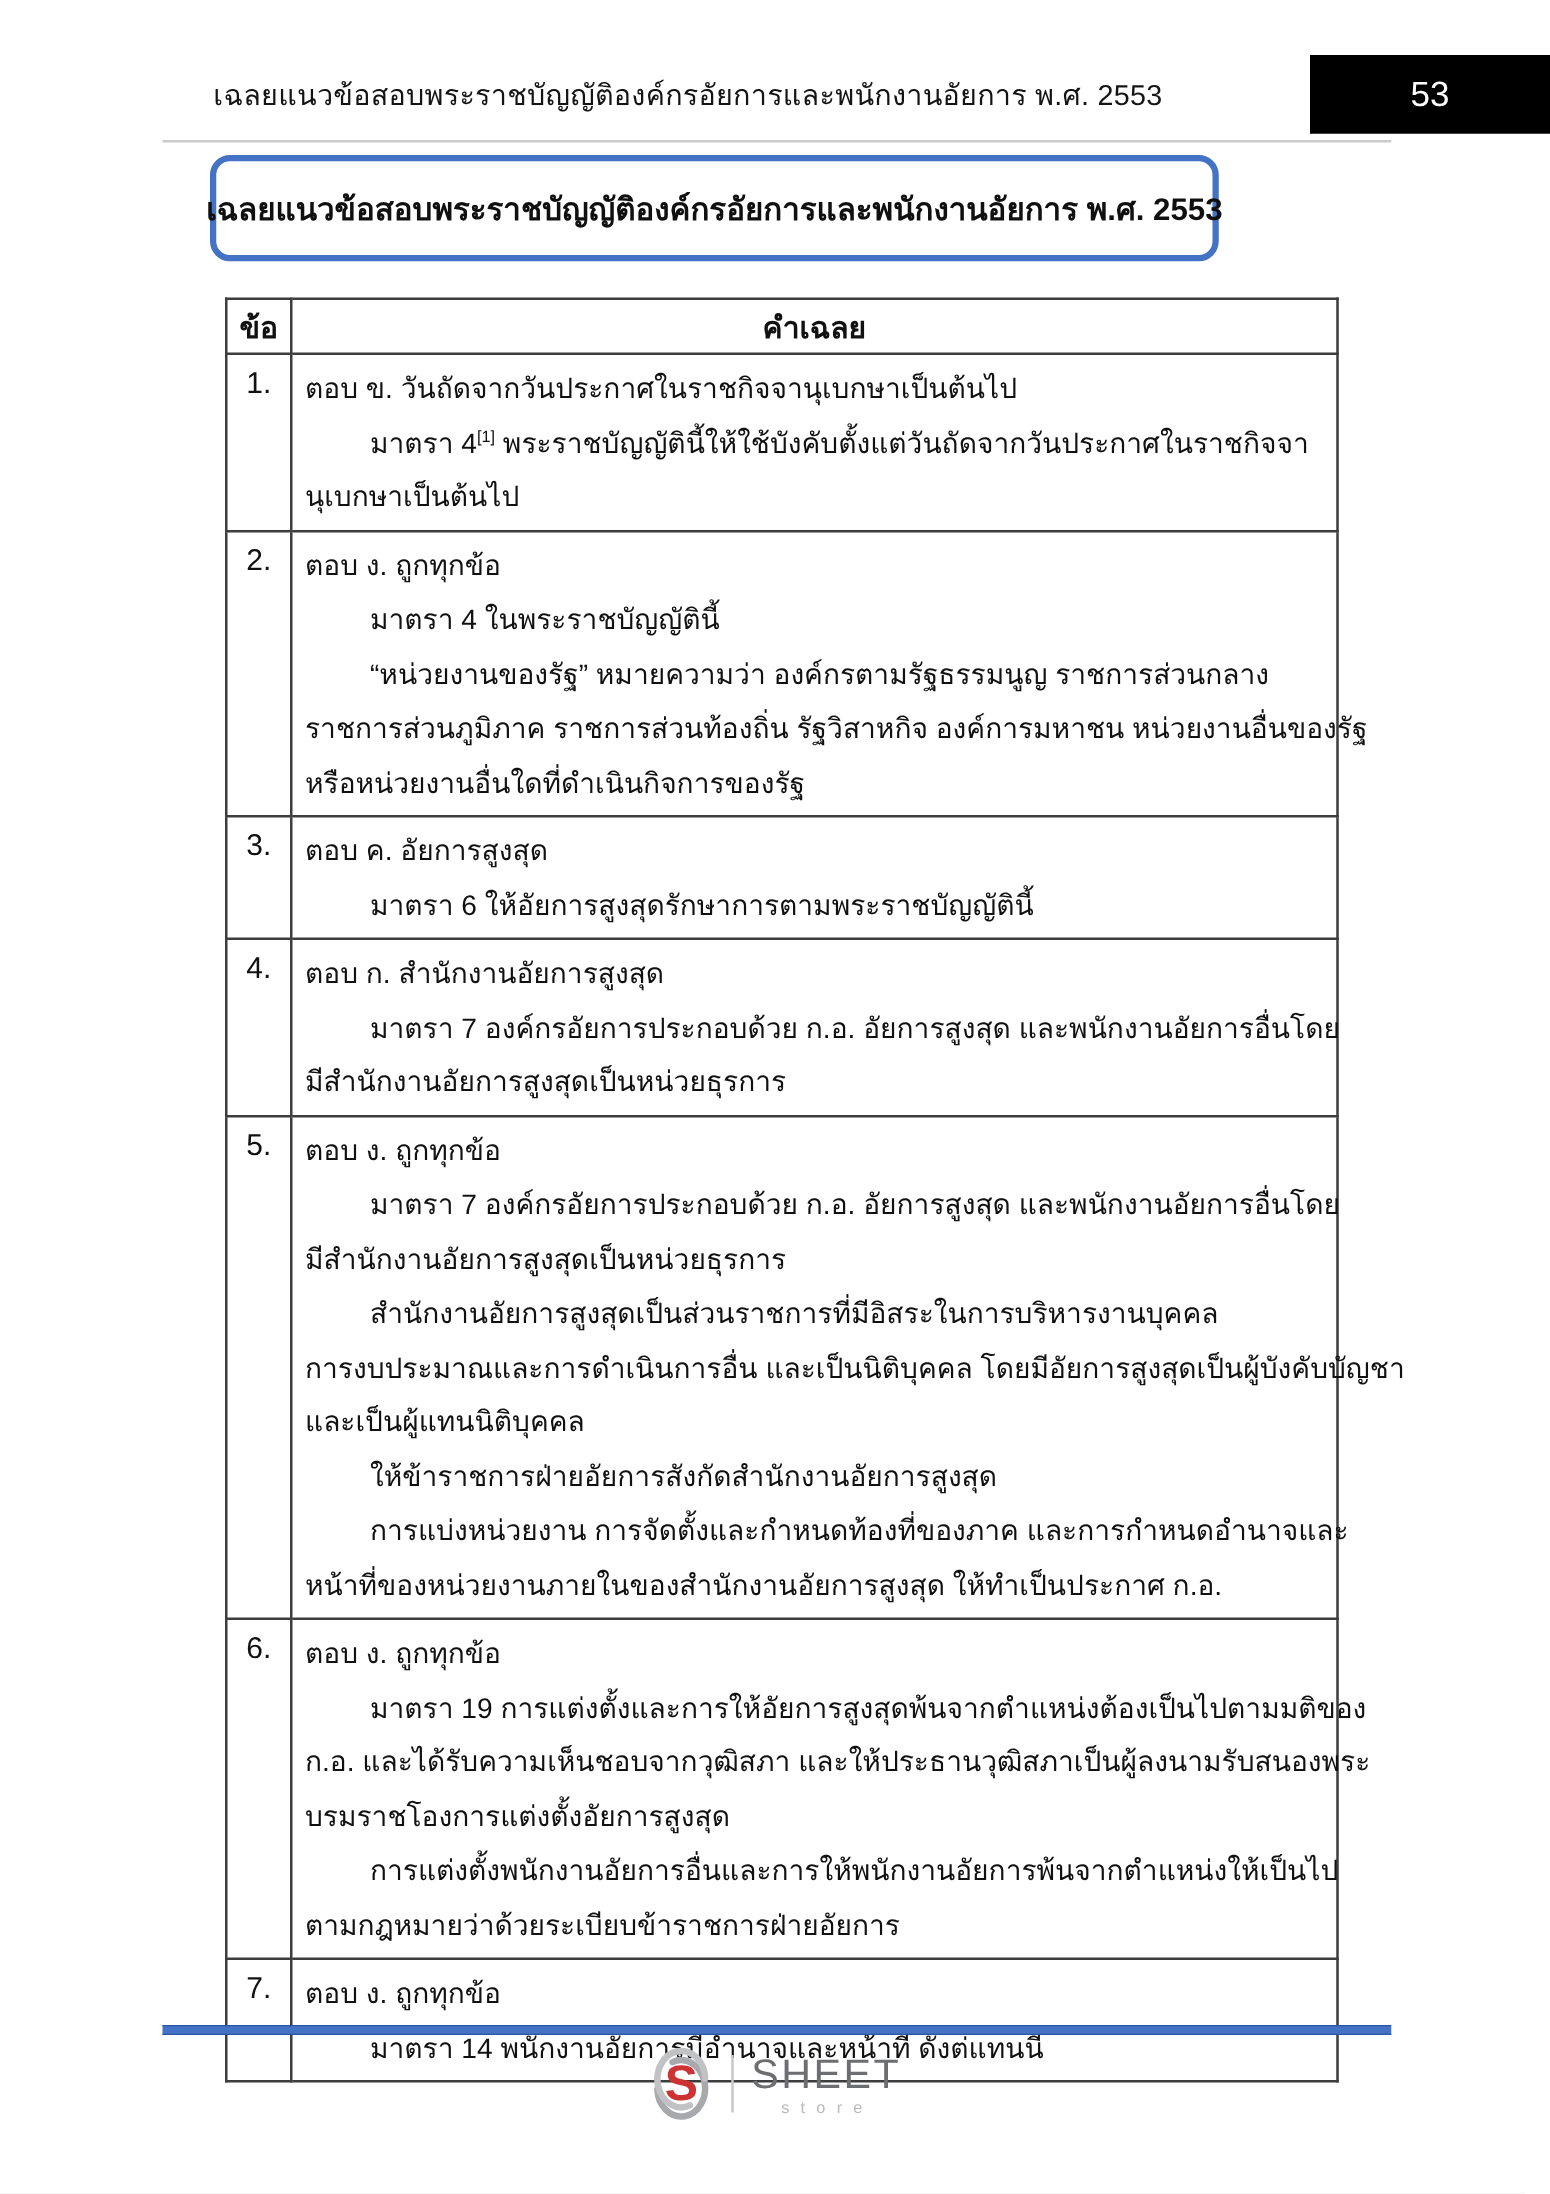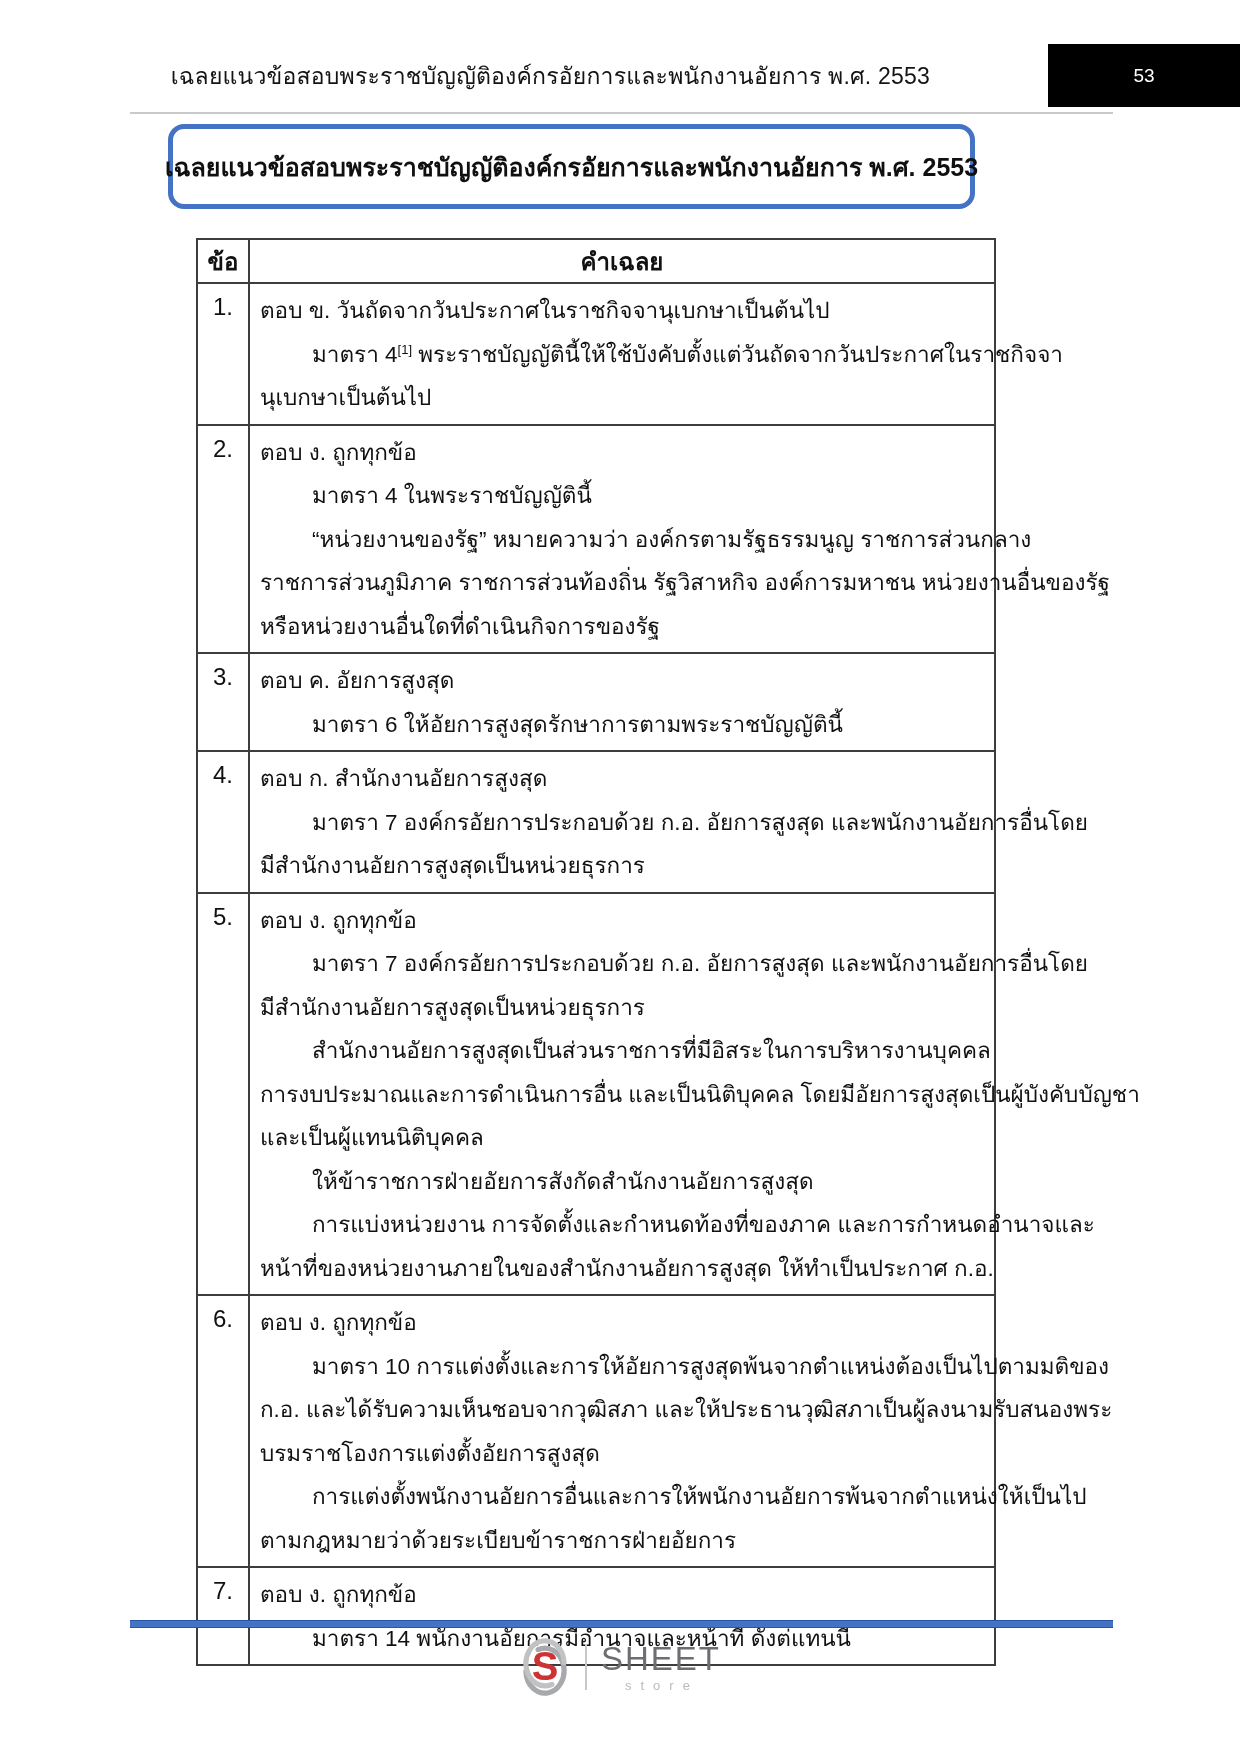--- a/index.html
+++ b/index.html
@@ -17,40 +17,40 @@
   .running-head {
     position:absolute; top:58px; right:310px;
     font-size:23px; letter-spacing:.2px; color:#141414;
     white-space:nowrap;
   }
   .page-num-box {
     position:absolute; top:44px; right:0;
     width:192px; height:63px;
     background:#000;
     display:flex; align-items:center; justify-content:center;
-    color:#fff; font-size:19px;
+    color:#fff; font-size:28px;
   }
   .head-rule {
     position:absolute; top:112px; left:130px;
     width:983px; height:2px; background:#c9c9c9;
   }
   
   .title-box {
     position:absolute; top:124px; left:168px;
     width:807px; height:85px;
     border:5px solid #4472c4; border-radius:16px;
     background:#fff;
     display:flex; align-items:center; justify-content:center;
     font-weight:bold; font-size:25px; color:#101010;
     white-space:nowrap;
   }
   
   .answer-table {
-    position:absolute; top:238px; left:196px;
-    width:800px;
+    position:absolute; top:238px; left:180px;
+    width:891px;
     border-collapse:collapse;
     table-layout:fixed;
   }
   .answer-table th, .answer-table td {
     border:2px solid #3d3d3d;
     background:#fff;
   }
   .answer-table th {
     height:44px; font-size:24px; font-weight:bold;
     text-align:center; vertical-align:middle; padding:0;
@@ -159,21 +159,21 @@
             <div class="line"><span>และเป็นผู้แทนนิติบุคคล</span></div>
             <div class="line ind"><span>ให้ข้าราชการฝ่ายอัยการสังกัดสำนักงานอัยการสูงสุด</span></div>
             <div class="line ind"><span>การแบ่งหน่วยงาน  การจัดตั้งและกำหนดท้องที่ของภาค  และการกำหนดอำนาจและ</span></div>
             <div class="line"><span>หน้าที่ของหน่วยงานภายในของสำนักงานอัยการสูงสุด  ให้ทำเป็นประกาศ  ก.อ.</span></div>
           </td>
         </tr>
         <tr>
           <td class="col-no">6.</td>
           <td class="col-ans">
             <div class="line"><span class="b">ตอบ ง. ถูกทุกข้อ</span></div>
-            <div class="line ind"><span class="b">มาตรา 10</span><span> การแต่งตั้งและการให้อัยการสูงสุดพ้นจากตำแหน่งต้องเป็นไปตามมติของ</span></div>
+            <div class="line ind"><span class="b">มาตรา 19</span><span> การแต่งตั้งและการให้อัยการสูงสุดพ้นจากตำแหน่งต้องเป็นไปตามมติของ</span></div>
             <div class="line"><span>ก.อ. และได้รับความเห็นชอบจากวุฒิสภา  และให้ประธานวุฒิสภาเป็นผู้ลงนามรับสนองพระ</span></div>
             <div class="line"><span>บรมราชโองการแต่งตั้งอัยการสูงสุด</span></div>
             <div class="line ind"><span>การแต่งตั้งพนักงานอัยการอื่นและการให้พนักงานอัยการพ้นจากตำแหน่งให้เป็นไป</span></div>
             <div class="line"><span>ตามกฎหมายว่าด้วยระเบียบข้าราชการฝ่ายอัยการ</span></div>
           </td>
         </tr>
         <tr>
           <td class="col-no">7.</td>
           <td class="col-ans">
             <div class="line"><span class="b">ตอบ ง. ถูกทุกข้อ</span></div>

